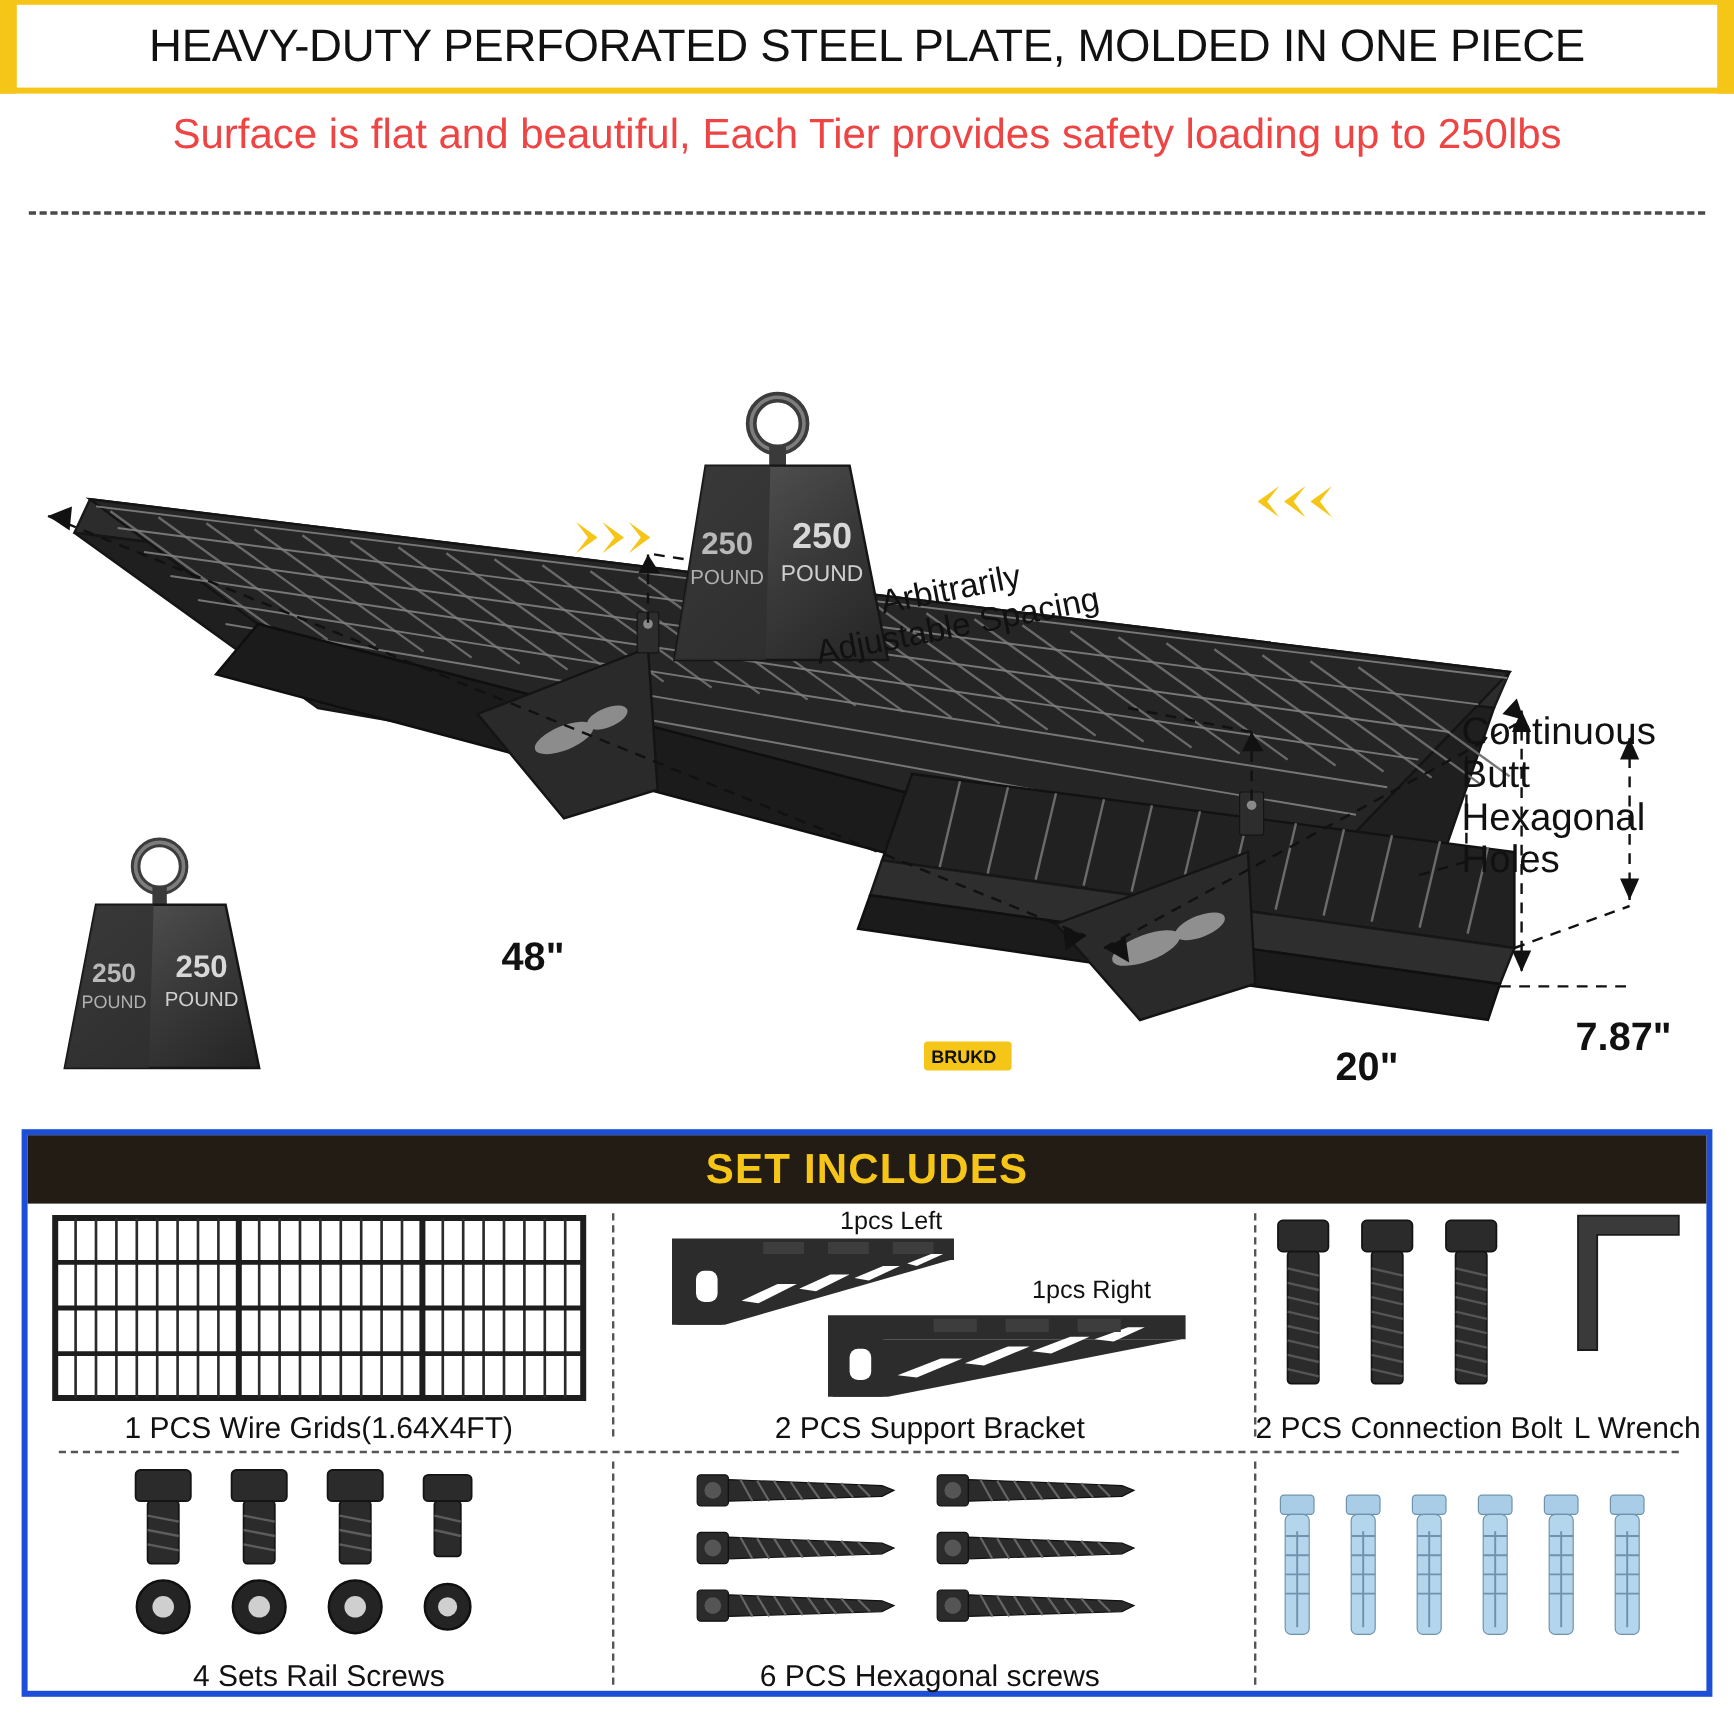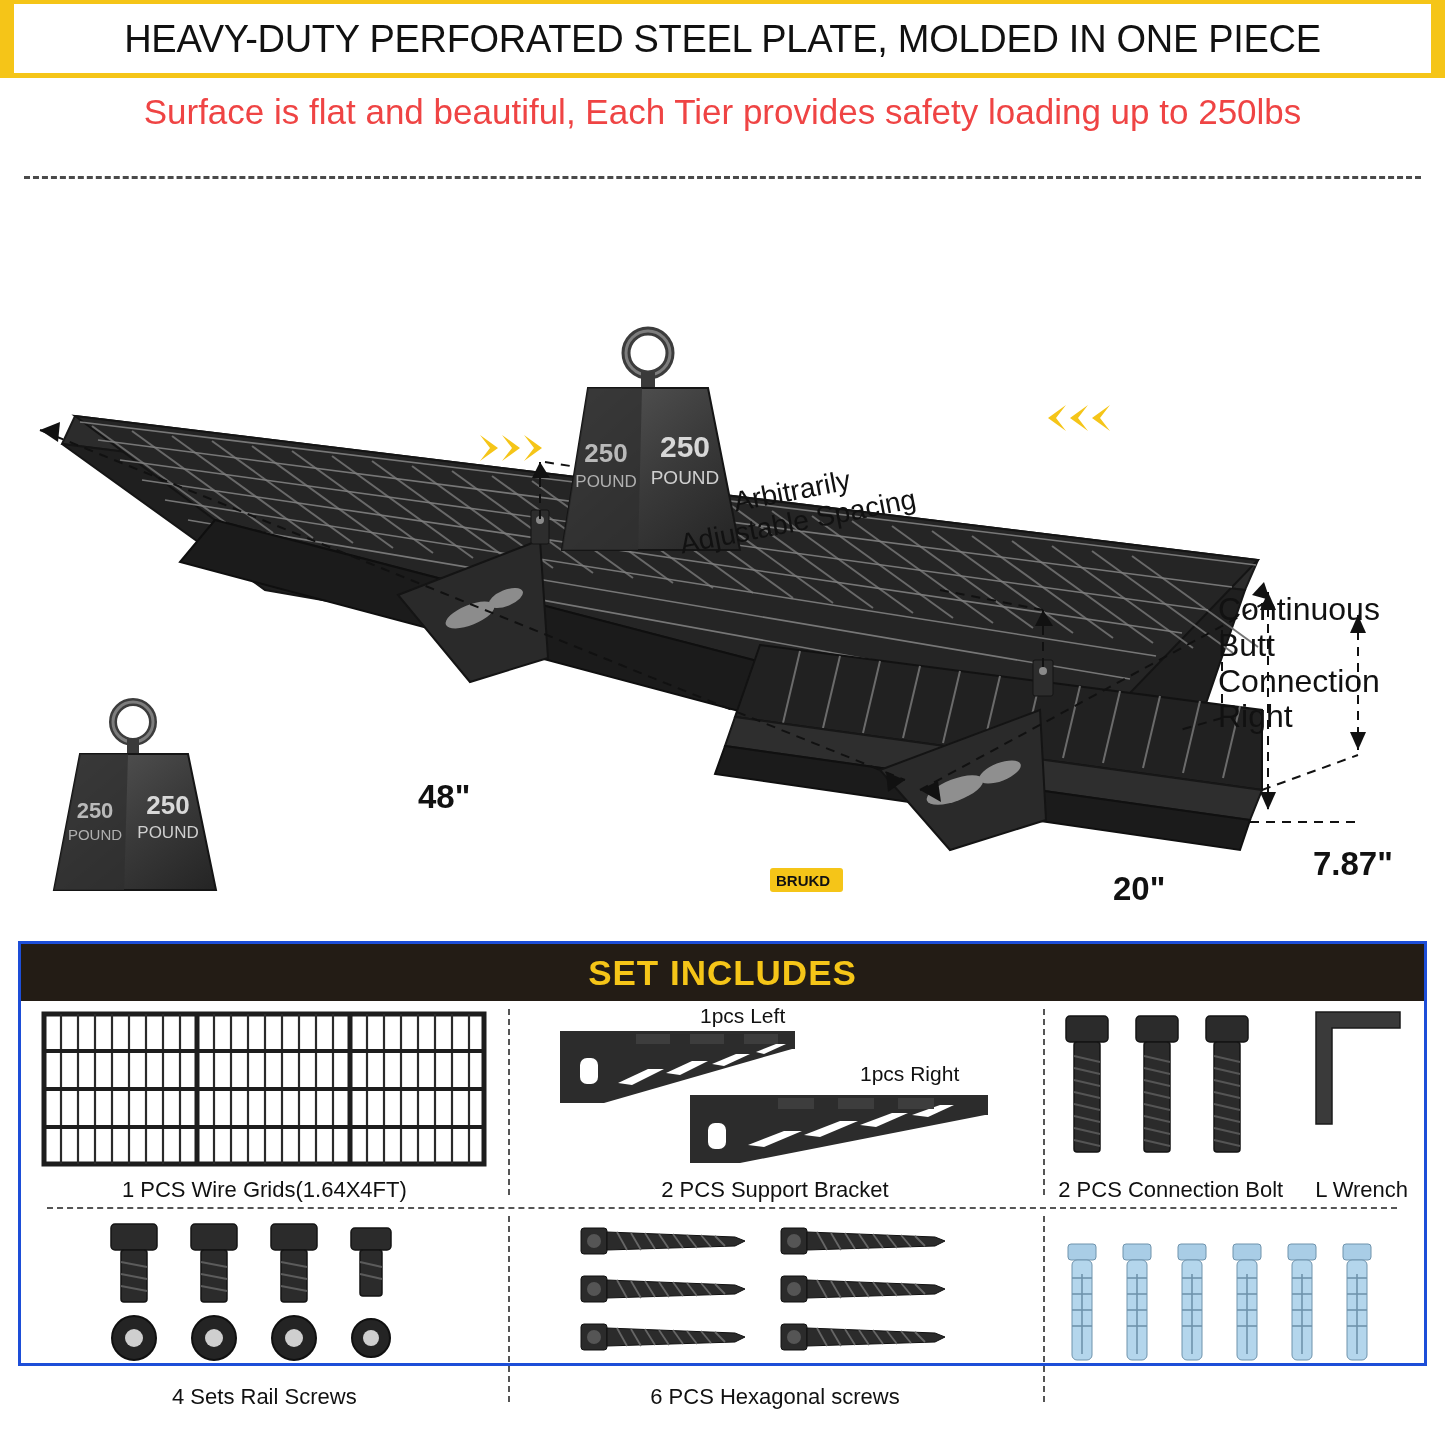--- a/index.html
+++ b/index.html
@@ -154,22 +154,22 @@
     font-weight: bold;
     color: #111;
   }
 
   
   .set-panel {
     position: absolute;
     left: 18px;
     top: 941px;
     width: 1409px;
-    height: 425px;
-    border: 3px solid #1d4ed8;
+    height: 473px;
+    border: 5px solid #1d4ed8;
     background: #fff;
     box-sizing: border-box;
   }
   .set-title-bar {
     position: absolute;
     left: 0; top: 0;
     width: 100%;
     height: 57px;
     background: #231c15;
     display: flex;
@@ -221,21 +221,21 @@
     box-sizing: border-box;
   }
   .cell .art {
     flex: 1;
     display: flex;
     align-items: center;
     justify-content: center;
     width: 100%;
   }
   .cell .cap {
-    font-size: 22px;
+    font-size: 25px;
     color: #111;
     text-align: center;
     font-family: "Liberation Sans", sans-serif;
     white-space: nowrap;
   }
   .cap-pair {
     display: flex;
     width: 100%;
     justify-content: space-around;
   }
@@ -436,21 +436,21 @@
     </g>
   </svg>
 
   <div class="callout adj">
     <div>Arbitrarily</div>
     <div>Adjustable Spacing</div>
   </div>
 
   <div class="callout butt">
     <div>Continuous Butt</div>
-    <div>Connection Right</div>
+    <div>Hexagonal Holes</div>
   </div>
 
   <div class="dim-48">48"</div>
   <div class="dim-20">20"</div>
   <div class="dim-787">7.87"</div>
   <div class="dim-1">1"</div>
 
   <div class="dw-box"></div>
   <div class="dw-line1">Dead Weight</div>
   <div class="dw-line2">250 Pound</div>

